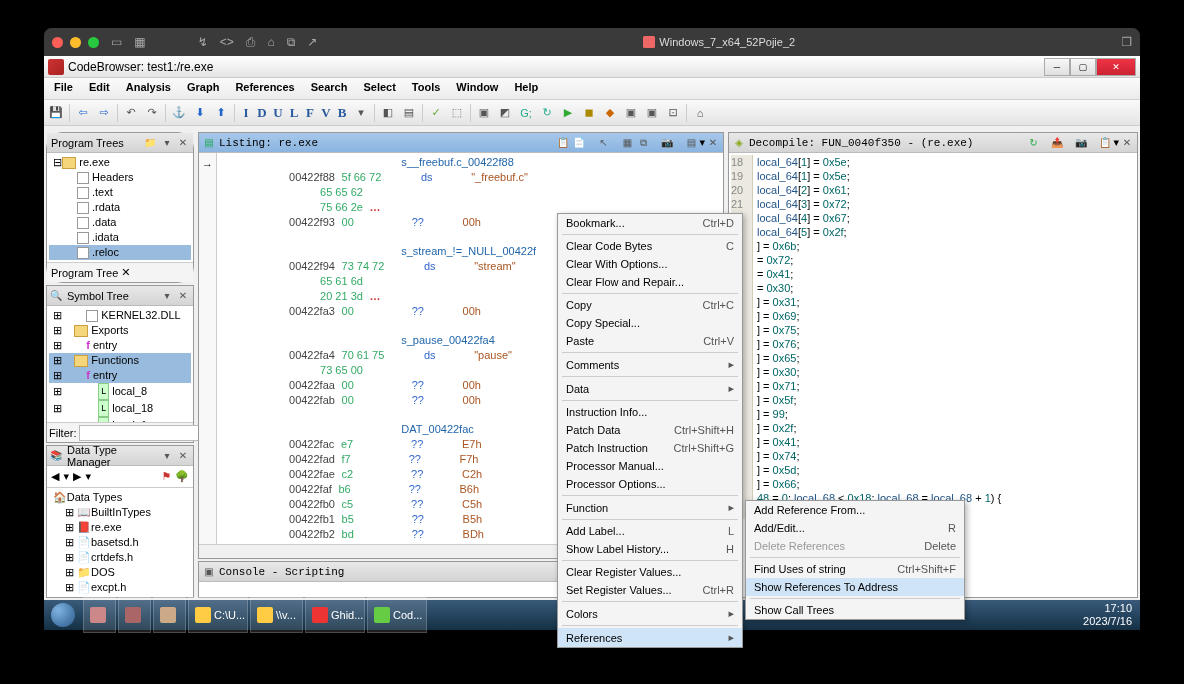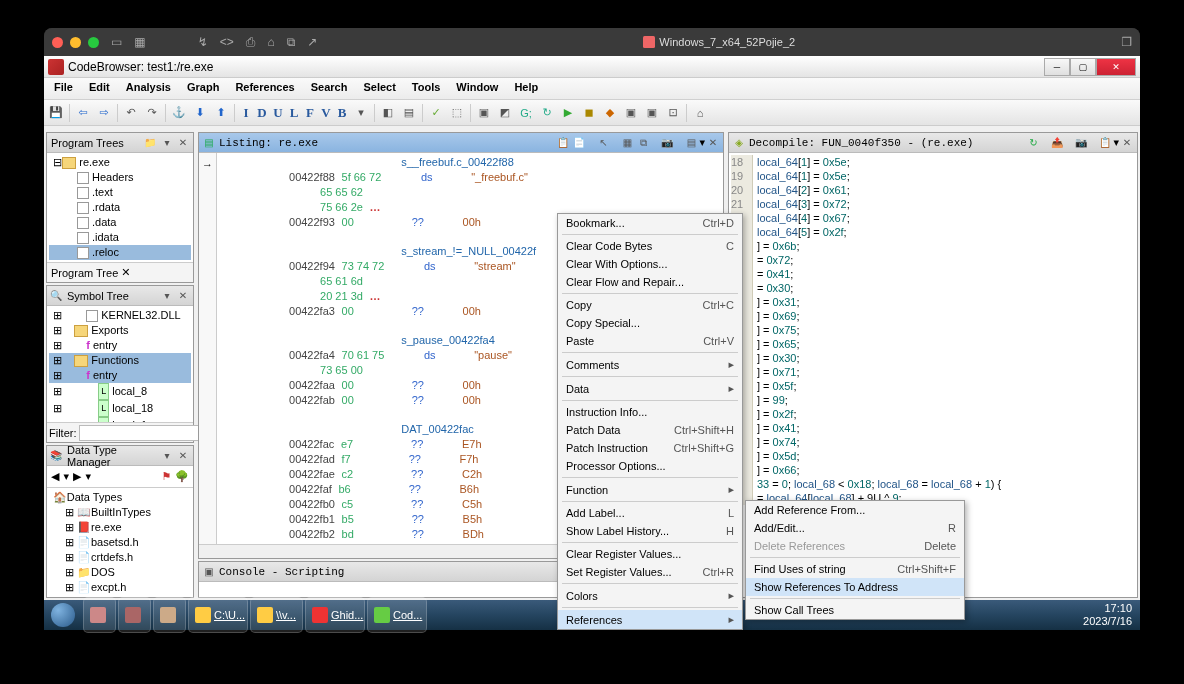--- a/index.html
+++ b/index.html
@@ -79,25 +79,25 @@
 .ctx-label { flex: 1; padding-right: 24px; }
 .ctx-key { color: #555; }
 .ctx-arrow { color: #555; }
 .ctx-sep { height: 1px; background: #ccc; margin: 2px 4px; }
 .ctx-item.disabled { color: #999; }
 
 
 .taskbar { position: absolute; left: 0; right: 0; bottom: 0; height: 30px; background: linear-gradient(#3a5a7a 0%, #254560 50%, #153044 100%); display: flex; align-items: center; }
 .start { width: 38px; height: 30px; display: flex; align-items: center; justify-content: center; }
 .start-orb { width: 24px; height: 24px; border-radius: 50%; background: radial-gradient(circle at 30% 30%, #7fb3e0, #2a5a8a); }
-.task-item { height: 36px; padding: 0 6px; margin: 0 1px; background: rgba(255,255,255,.12); border: 1px solid rgba(255,255,255,.2); border-radius: 5px; display: flex; align-items: center; color: #fff; font-size: 11px; max-width: 60px; overflow: hidden; text-decoration: underline; }
+.task-item { height: 36px; padding: 0 6px; margin: 0 1px; background: rgba(255,255,255,.12); border: 1px solid rgba(255,255,255,.2); border-radius: 0; display: flex; align-items: center; color: #fff; font-size: 11px; max-width: 60px; overflow: hidden; }
 .task-item .ti-icon { width: 16px; height: 16px; margin-right: 3px; background: #888; border-radius: 2px; flex-shrink: 0; }
 .tray { margin-left: auto; color: #fff; font-size: 11px; text-align: right; padding: 0 8px; line-height: 13px; }
 
-#left-pt { height: 176px; }
+#left-pt { height: 176px; border-radius: 16px; }
 #left-st { height: 158px; }
 #left-dt { flex: 1; }
 #listing { flex: 1; }
 #decomp { flex: 1; }
 </style>
 </head>
 <body>
 
 <div class="outer-window">
   <div class="outer-titlebar">
@@ -395,20 +395,24 @@
               <div class="decomp-line">
                 <div class="decomp-gutter"></div>
                 <div class="decomp-code">] = <span class="dc-num">0x69</span>;</div>
               </div>
               <div class="decomp-line">
                 <div class="decomp-gutter"></div>
                 <div class="decomp-code">] = <span class="dc-num">0x75</span>;</div>
               </div>
               <div class="decomp-line">
                 <div class="decomp-gutter"></div>
+                <div class="decomp-code">] = <span class="dc-num">0x76</span>;</div>
+              </div>
+              <div class="decomp-line">
+                <div class="decomp-gutter"></div>
                 <div class="decomp-code">] = <span class="dc-num">0x65</span>;</div>
               </div>
               <div class="decomp-line">
                 <div class="decomp-gutter"></div>
                 <div class="decomp-code">] = <span class="dc-num">0x30</span>;</div>
               </div>
               <div class="decomp-line">
                 <div class="decomp-gutter"></div>
                 <div class="decomp-code">] = <span class="dc-num">0x71</span>;</div>
               </div>
@@ -435,21 +439,21 @@
               <div class="decomp-line">
                 <div class="decomp-gutter"></div>
                 <div class="decomp-code">] = <span class="dc-num">0x5d</span>;</div>
               </div>
               <div class="decomp-line">
                 <div class="decomp-gutter"></div>
                 <div class="decomp-code">] = <span class="dc-num">0x66</span>;</div>
               </div>
               <div class="decomp-line">
                 <div class="decomp-gutter"></div>
-                <div class="decomp-code"><span class="dc-num">33</span> = <span class="dc-num">0</span>;  <span class="dc-var">local_68</span> &lt; <span class="dc-num">0x18</span>; <span class="dc-var">local_68</span> = <span class="dc-var">local_68</span> + <span class="dc-num">1</span>) {</div>
+                <div class="decomp-code"><span class="dc-num">48</span> = <span class="dc-num">0</span>;  <span class="dc-var">local_68</span> &lt; <span class="dc-num">0x18</span>; <span class="dc-var">local_68</span> = <span class="dc-var">local_68</span> + <span class="dc-num">1</span>) {</div>
               </div>
               <div class="decomp-line">
                 <div class="decomp-gutter"></div>
                 <div class="decomp-code">= <span class="dc-var">local_64</span>[<span class="dc-var">local_68</span>] + 9U ^ <span class="dc-num">9</span>;</div>
               </div>
             </div>
         </div>
       </div>
     </div>
   </div>
@@ -524,20 +528,23 @@
     </div>
     <div class="ctx-item">
       <span class="ctx-label">Patch Data</span>
       <span class="ctx-key">Ctrl+Shift+H</span>
     </div>
     <div class="ctx-item">
       <span class="ctx-label">Patch Instruction</span>
       <span class="ctx-key">Ctrl+Shift+G</span>
     </div>
     <div class="ctx-item">
+      <span class="ctx-label">Processor Manual...</span>
+    </div>
+    <div class="ctx-item">
       <span class="ctx-label">Processor Options...</span>
     </div>
     <div class="ctx-sep"></div>
     <div class="ctx-item">
       <span class="ctx-label">Function</span>
       <span class="ctx-arrow">▸</span>
     </div>
     <div class="ctx-sep"></div>
     <div class="ctx-item">
       <span class="ctx-label">Add Label...</span>

